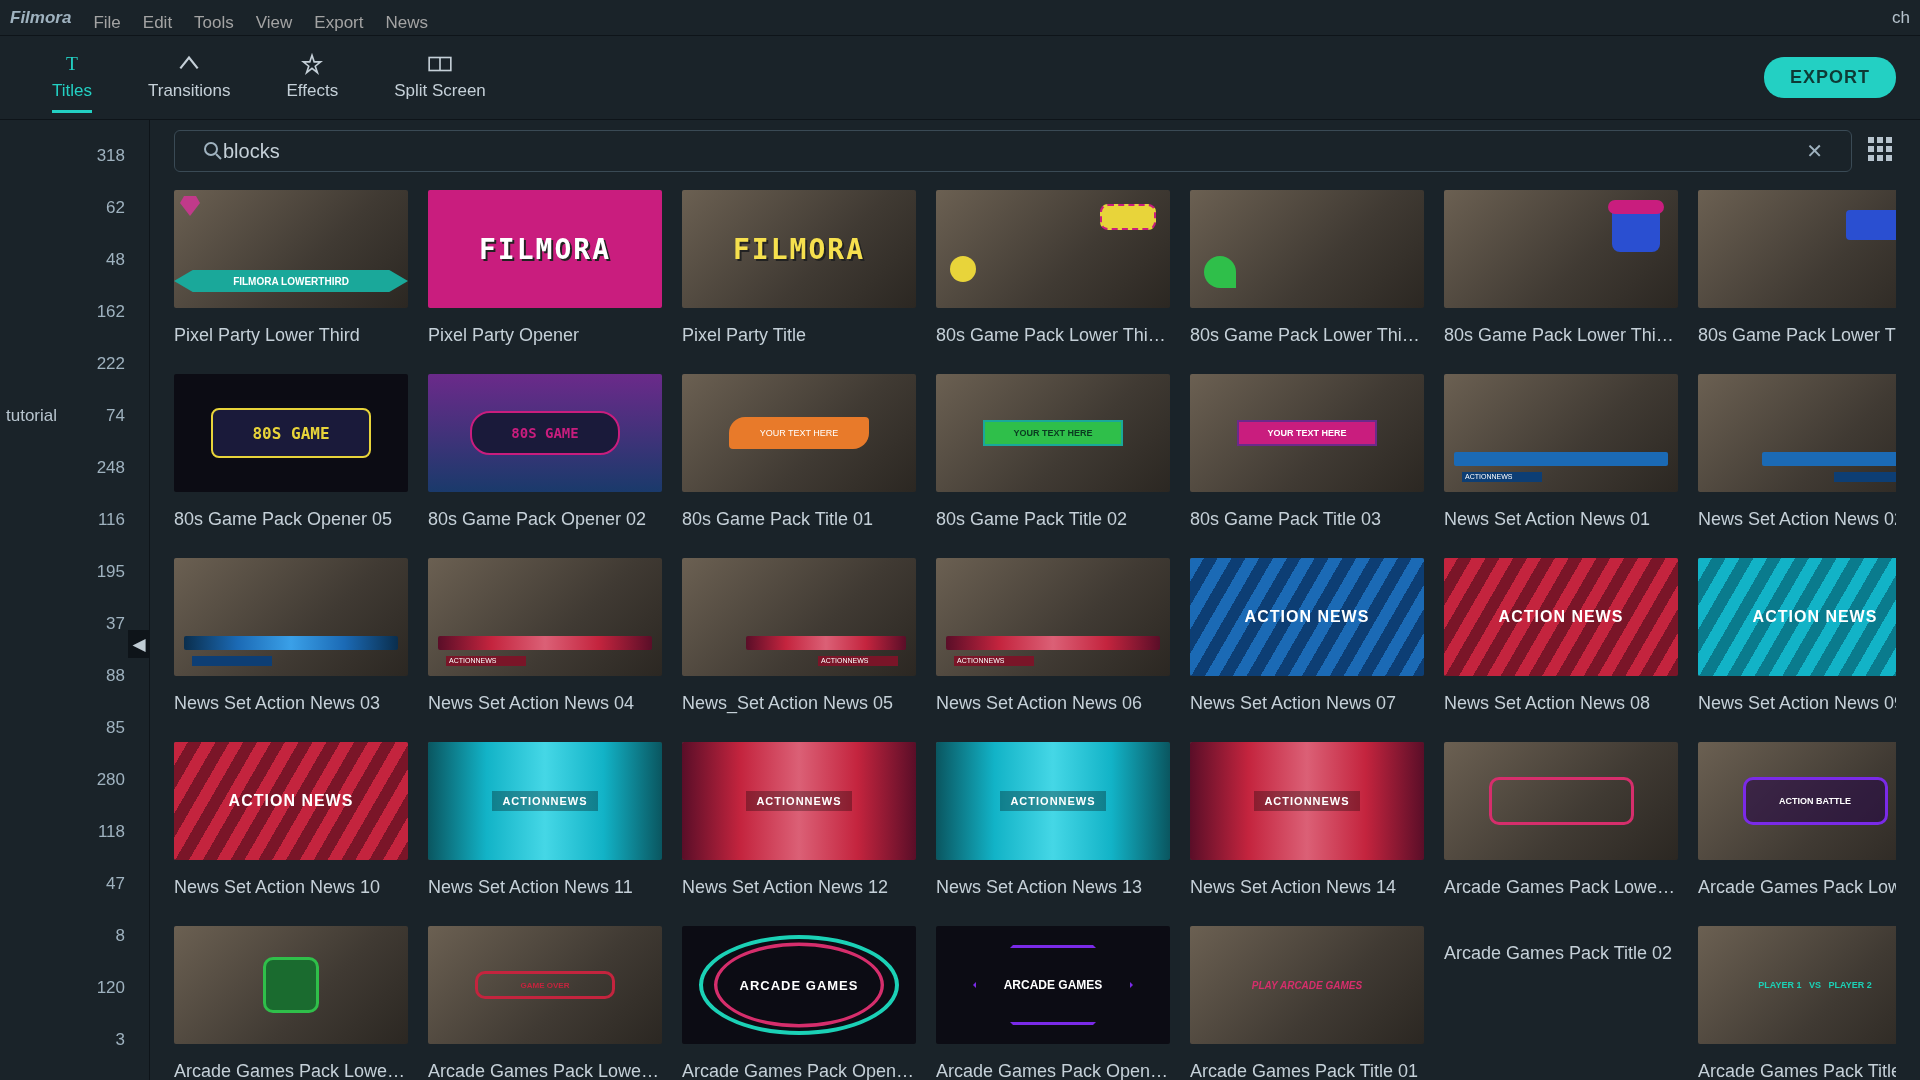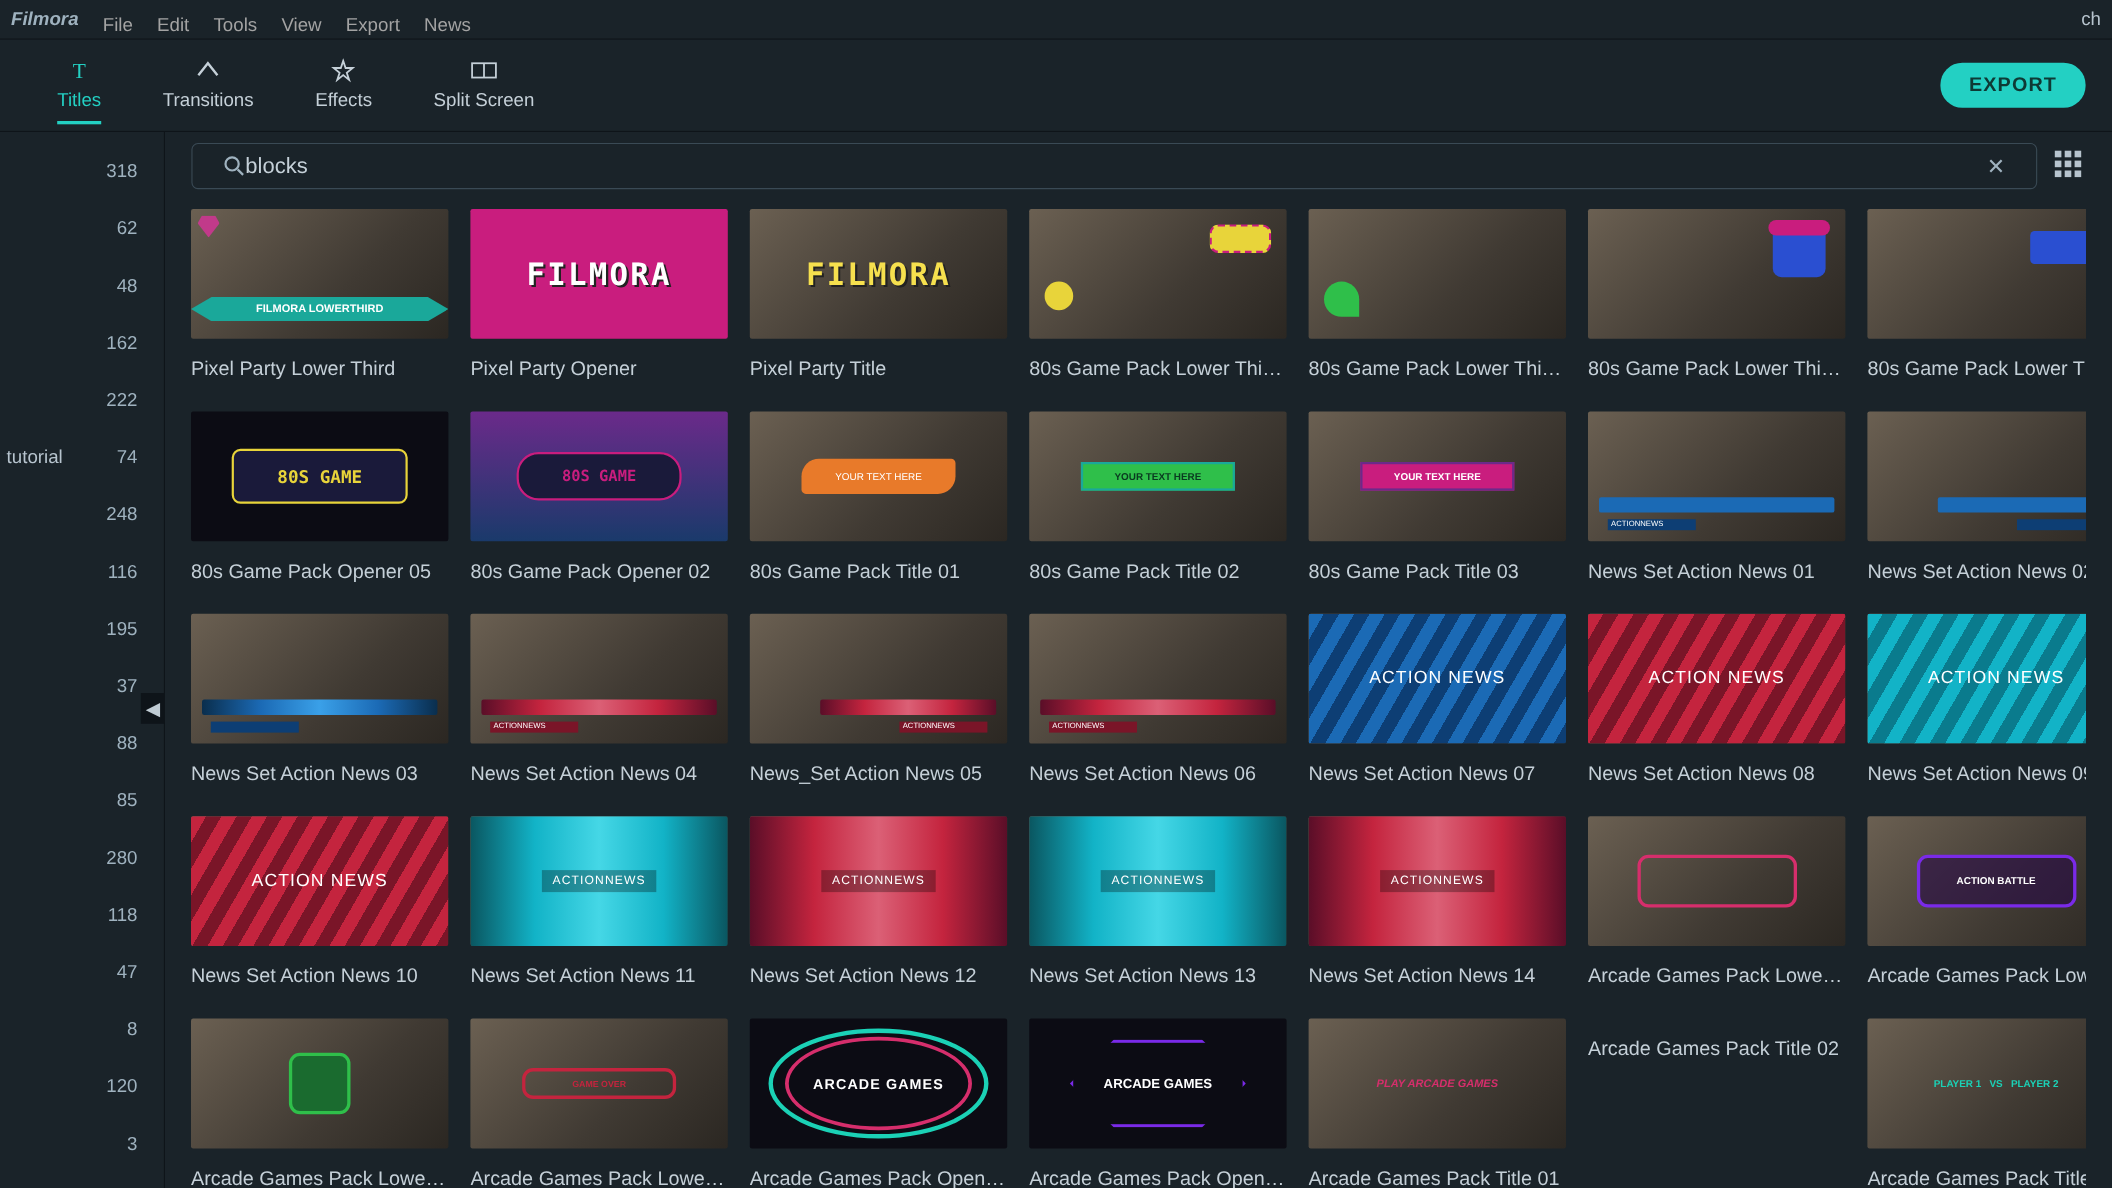--- a/index.html
+++ b/index.html
@@ -159,21 +159,21 @@
 .badge-gem{
   position:absolute;top:6px;left:6px;width:20px;height:20px;background:#c13a8a;
   clip-path: polygon(20% 0,80% 0,100% 35%,50% 100%,0 35%);
 }
 .lower{position:absolute;bottom:16px;left:0;right:0;height:22px;display:flex;align-items:center;justify-content:center;font-size:10px;color:#fff;font-weight:700}
 .pixel-bg{background:#c91d7e;}
 .pixel-txt{font-family:monospace;font-size:28px;letter-spacing:2px;color:#fff;font-weight:700;text-shadow:2px 2px #222}
 .pixel-yel{color:#f6e04e}
 .news-strip{position:absolute;bottom:26px;left:10px;right:10px;height:14px;border-radius:2px}
 .news-strip2{position:absolute;bottom:10px;left:18px;width:80px;height:10px}
-.full{position:absolute;inset:0;display:flex;align-items:center;justify-content:center;font-weight:400;font-size:16px;color:#fff;letter-spacing:1px}
+.full{position:absolute;inset:0;display:flex;align-items:center;justify-content:center;font-weight:700;font-size:16px;color:#fff;letter-spacing:1px}
 .stripes{background:repeating-linear-gradient(120deg,#1b6ab5 0 12px,#0d3e74 12px 24px)}
 .stripes-r{background:repeating-linear-gradient(120deg,#c4243e 0 12px,#7a1528 12px 24px)}
 .stripes-t{background:repeating-linear-gradient(120deg,#12b3c7 0 12px,#0a7b8d 12px 24px)}
 .glitch{background:linear-gradient(90deg,#5a0e28,#c4243e,#db6076,#c4243e,#5a0e28)}
 .glitch-b{background:linear-gradient(90deg,#0a2e4d,#1b6ab5,#3aa0e8,#1b6ab5,#0a2e4d)}
 .glitch-t{background:linear-gradient(90deg,#0a5660,#12b3c7,#45d7e6,#12b3c7,#0a5660)}
 .arcade-frame{width:145px;height:48px;border:3px solid;border-radius:10px;display:flex;align-items:center;justify-content:center;font-size:9px;color:#fff;font-weight:700}
 .ag-ring{width:200px;height:100px;border:4px solid #d62e6c;border-radius:50%;display:flex;align-items:center;justify-content:center;font-size:13px;color:#fff;font-weight:800;letter-spacing:1px;position:absolute}
 .ag-ring.teal{border-color:#1bd1b6;font-size:13px}
 .bg-dark{background:#0c0c14}

